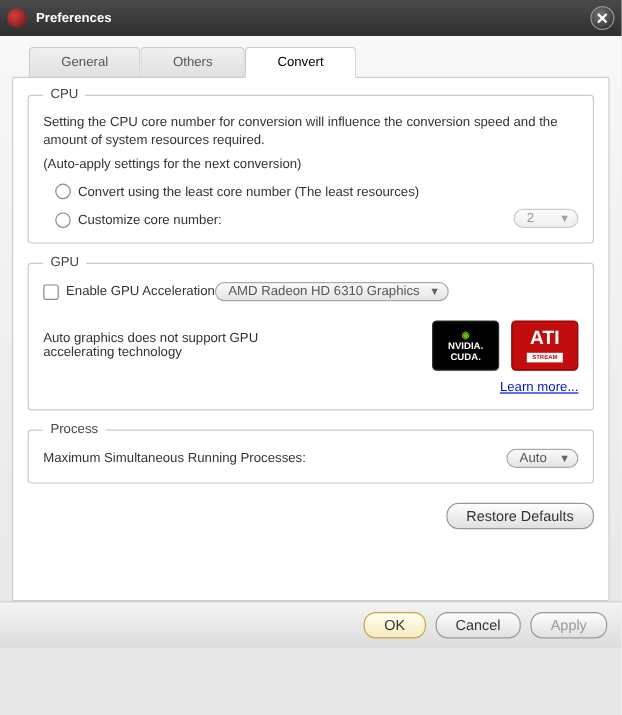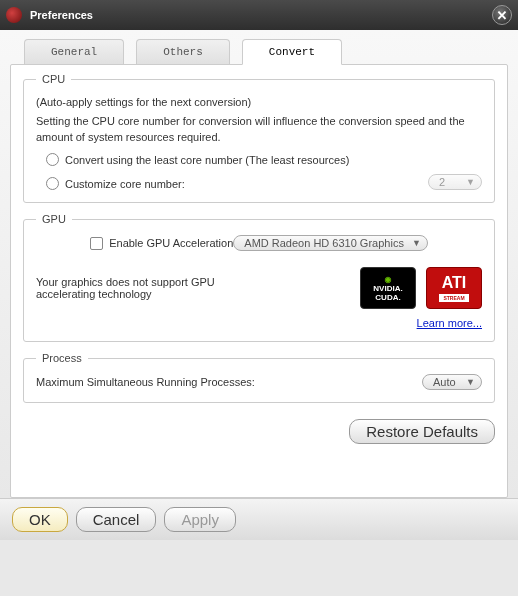--- a/index.html
+++ b/index.html
@@ -47,23 +47,22 @@
   }
   .content {
     flex: 1;
     background: linear-gradient(180deg, #f8f8f8, #e8e8e8);
     padding: 8px 10px 0 10px;
     display: flex;
     flex-direction: column;
   }
   .tabs {
     display: flex;
-    gap: 12px;
+    gap: 0;
     padding-left: 14px;
-    font-family: Liberation Mono, monospace;
   }
   .tab {
     padding: 6px 26px;
     font-size: 11px;
     color: #555;
     border: 1px solid #ccc;
     border-bottom: none;
     border-radius: 4px 4px 0 0;
     background: linear-gradient(#f0f0f0,#e0e0e0);
     cursor: pointer;
@@ -113,40 +112,40 @@
     content:"";width:5px;height:5px;border-radius:50%;background:#2a72c8;
   }
   .combo {
     display:inline-flex;align-items:center;justify-content:space-between;
     border:1px solid #aaa;border-radius:10px;
     padding:1px 6px 1px 10px;background:linear-gradient(#fafafa,#e4e4e4);
     color:#555;min-width:50px;cursor:pointer;font-size:11px;
   }
   .combo .chev{font-size:9px;color:#666;margin-left:8px}
   .combo.disabled{opacity:0.6}
-  .gpu-row{display:flex;align-items:center;justify-content:center}
+  .gpu-row{display:flex;align-items:center;justify-content:flex-start}
   .gpu-info{display:flex;align-items:center;justify-content:space-between;margin-top:16px}
   .badges{display:flex;gap:10px}
   .badge{width:56px;height:42px;border-radius:4px;display:flex;flex-direction:column;align-items:center;justify-content:center;font-size:8px;font-weight:bold}
   .badge.cuda{background:#000;color:#fff;border:1px solid #333}
   .badge.cuda .eye{color:#6b0}
   .badge.ati{background:#c10d0d;color:#fff;border:1px solid #800}
   .badge.ati .ati-txt{font-size:16px;font-weight:bold}
   .badge.ati .stream{background:#fff;color:#c10d0d;font-size:5px;padding:1px 4px;margin-top:2px}
   .learn{color:#0018c8;text-decoration:underline;cursor:pointer;float:right;margin-top:8px}
   .proc-row{display:flex;align-items:center;justify-content:space-between;color:#333}
   .restore-wrap{display:flex;justify-content:flex-end;margin-top:auto;padding:6px 0 8px 0}
   .btn{
     border:1px solid #999;border-radius:10px;padding:3px 16px;
-    background:linear-gradient(#fefefe,#e0e0e0);cursor:pointer;color:#333;font-size:15px;
+    background:linear-gradient(#fefefe,#e0e0e0);cursor:pointer;color:#333;font-size:12px;
   }
   .btn.primary{border-color:#c9a840;background:linear-gradient(#fffef0,#f5ecc0)}
   .btn.disabled{color:#999}
   .footer{
-    display:flex;gap:8px;
+    display:flex;gap:8px;justify-content:flex-end;
     padding:8px 12px;background:linear-gradient(#f4f4f4,#dcdcdc);
     border-top:1px solid #ccc;
   }
   .checkrow2{display:flex;align-items:center;gap:6px;margin-top:10px;color:#333}
   .cpu-combo-row{display:flex;align-items:flex-end;justify-content:space-between;margin:8px 0 0 10px}
 </style>
 </head>
 <body>
 
 <div class="window">
@@ -162,22 +161,22 @@
     <div class="tabs">
       <div class="tab">General</div>
       <div class="tab">Others</div>
       <div class="tab active">Convert</div>
     </div>
 
     <div class="panel">
 
       <fieldset>
         <legend>CPU</legend>
+        <div class="p">Setting the CPU core number for conversion will influence the conversion speed and the amount of system resources required.</div>
         <div class="p muted">(Auto-apply settings for the next conversion)</div>
-        <div class="p">Setting the CPU core number for conversion will influence the conversion speed and the amount of system resources required.</div>
 
         <div class="radio-row">
           <span class="radio"></span>
           <span>Convert using the least core number (The least resources)</span>
         </div>
         <div class="cpu-combo-row">
           <div class="radio-row" style="margin:0">
             <span class="radio"></span>
             <span>Customize core number:</span>
           </div>
@@ -194,21 +193,21 @@
           <div class="checkrow2" style="margin-top:0">
             <span class="checkbox"></span>
             <span>Enable GPU Acceleration</span>
           </div>
           <div class="combo" style="min-width:170px">
             <span>AMD Radeon HD 6310 Graphics</span>
             <span class="chev">▼</span>
           </div>
         </div>
         <div class="gpu-info">
-          <div style="max-width:200px;color:#333">Your graphics does not support GPU accelerating technology</div>
+          <div style="max-width:200px;color:#333">Auto graphics does not support GPU accelerating technology</div>
           <div class="badges">
             <div class="badge cuda">
               <div class="eye">◉</div>
               <div>NVIDIA.</div>
               <div>CUDA.</div>
             </div>
             <div class="badge ati">
               <div class="ati-txt">ATI</div>
               <div class="stream">STREAM</div>
             </div>

